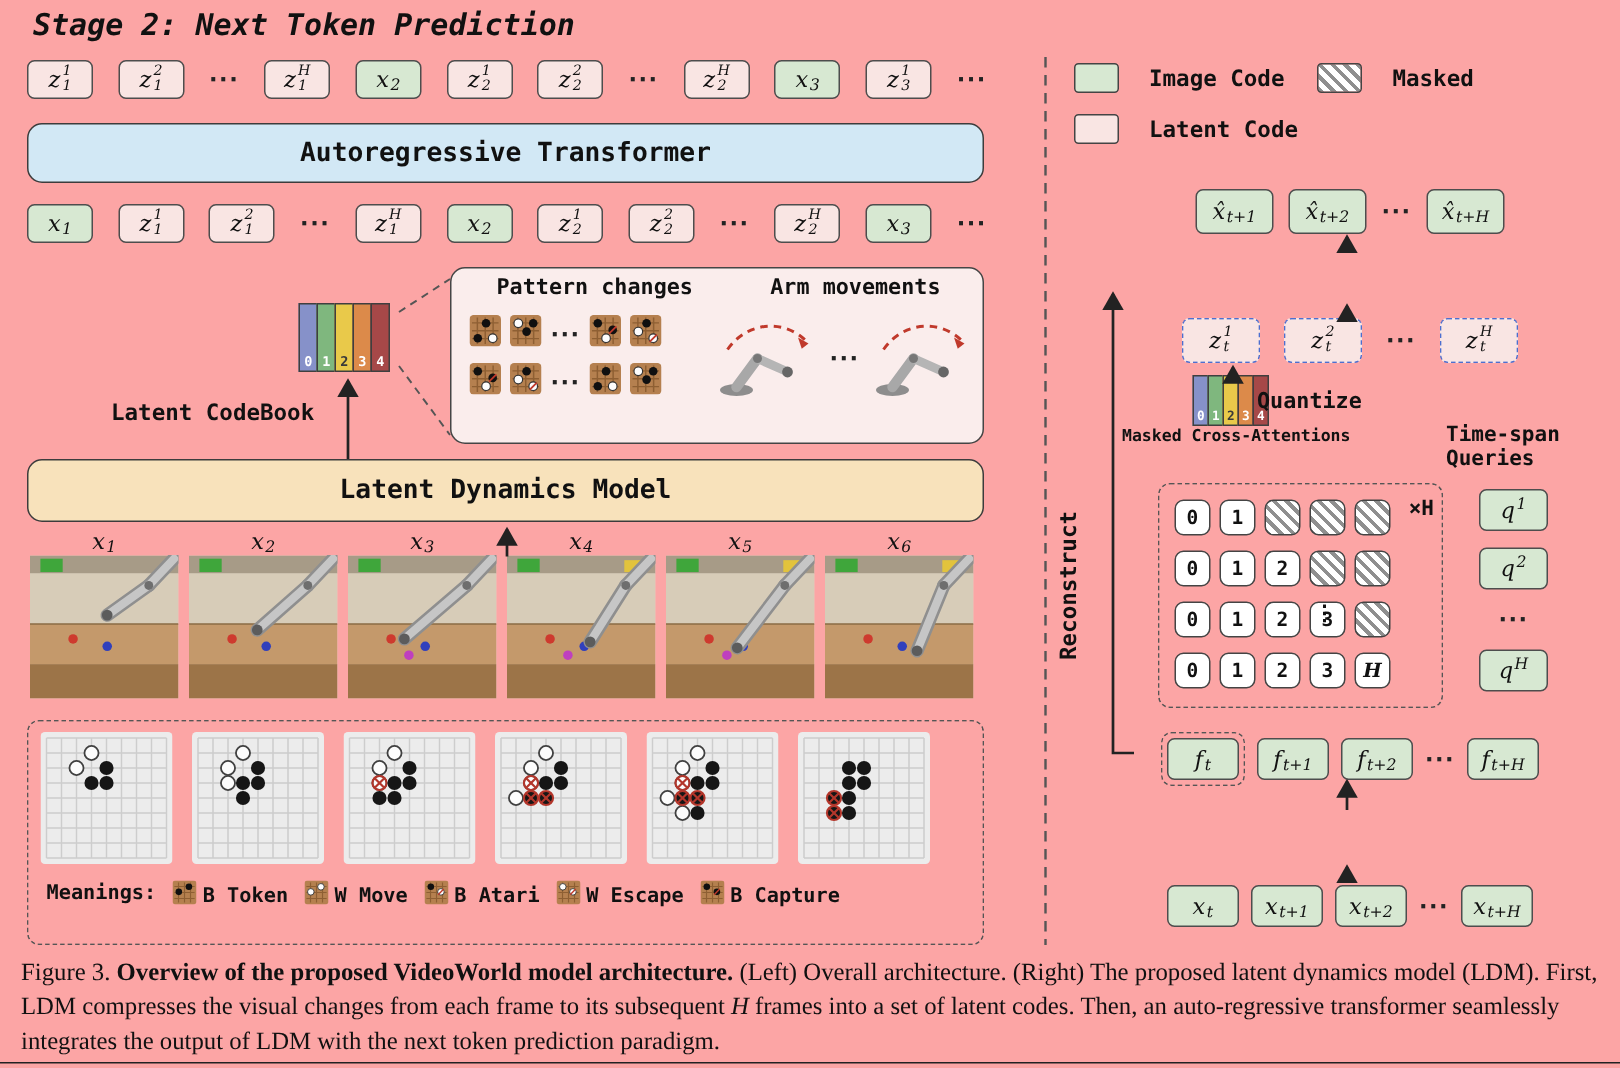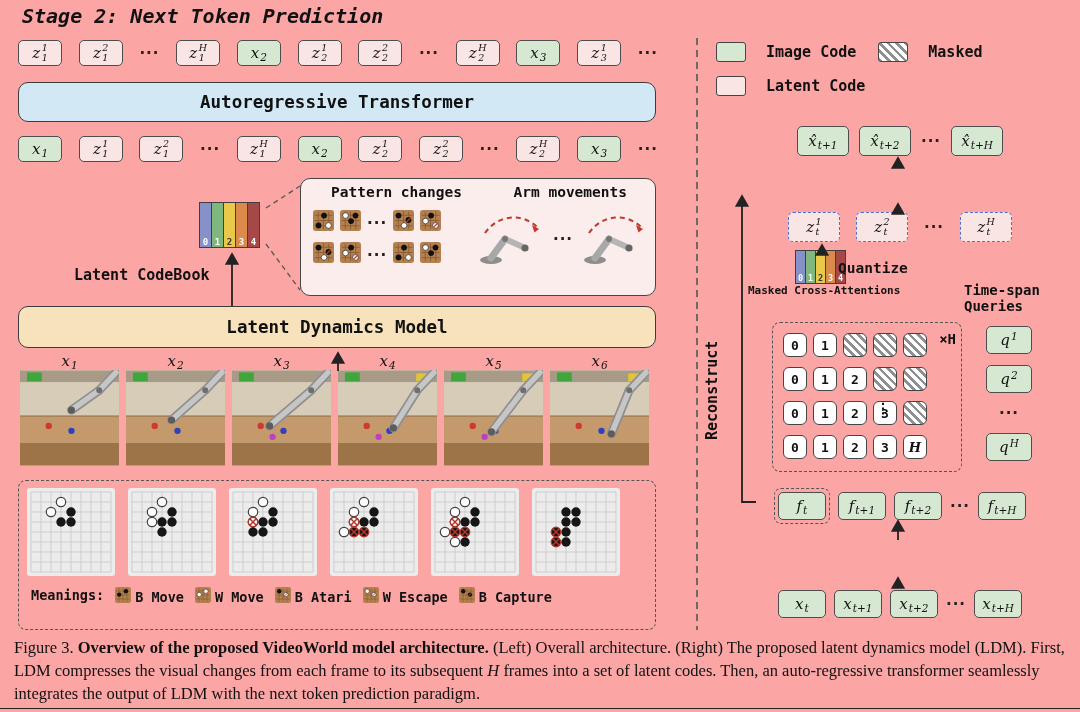--- a/index.html
+++ b/index.html
@@ -790,21 +790,21 @@
               <rect width="19" height="19" rx="2.5" fill="#B5804F"></rect>
               <line x1="1.5" y1="4.75" x2="17.5" y2="4.75" stroke="#8E5F33" stroke-width="0.9"></line>
               <line x1="4.75" y1="1.5" x2="4.75" y2="17.5" stroke="#8E5F33" stroke-width="0.9"></line>
               <line x1="1.5" y1="9.5" x2="17.5" y2="9.5" stroke="#8E5F33" stroke-width="0.9"></line>
               <line x1="9.5" y1="1.5" x2="9.5" y2="17.5" stroke="#8E5F33" stroke-width="0.9"></line>
               <line x1="1.5" y1="14.25" x2="17.5" y2="14.25" stroke="#8E5F33" stroke-width="0.9"></line>
               <line x1="14.25" y1="1.5" x2="14.25" y2="17.5" stroke="#8E5F33" stroke-width="0.9"></line>
               <circle cx="5" cy="9" r="2.6" fill="#101010"></circle>
               <circle cx="13" cy="5" r="2.6" fill="#101010"></circle>
             </svg></span>
-          <span>B Move</span>
+          <span>B Token</span>
         </span>
         <span class="mitem">
           <span><svg width="16" height="16" viewBox="0 0 19 19">
               <rect width="19" height="19" rx="2.5" fill="#B5804F"></rect>
               <line x1="1.5" y1="4.75" x2="17.5" y2="4.75" stroke="#8E5F33" stroke-width="0.9"></line>
               <line x1="4.75" y1="1.5" x2="4.75" y2="17.5" stroke="#8E5F33" stroke-width="0.9"></line>
               <line x1="1.5" y1="9.5" x2="17.5" y2="9.5" stroke="#8E5F33" stroke-width="0.9"></line>
               <line x1="9.5" y1="1.5" x2="9.5" y2="17.5" stroke="#8E5F33" stroke-width="0.9"></line>
               <line x1="1.5" y1="14.25" x2="17.5" y2="14.25" stroke="#8E5F33" stroke-width="0.9"></line>
               <line x1="14.25" y1="1.5" x2="14.25" y2="17.5" stroke="#8E5F33" stroke-width="0.9"></line>

